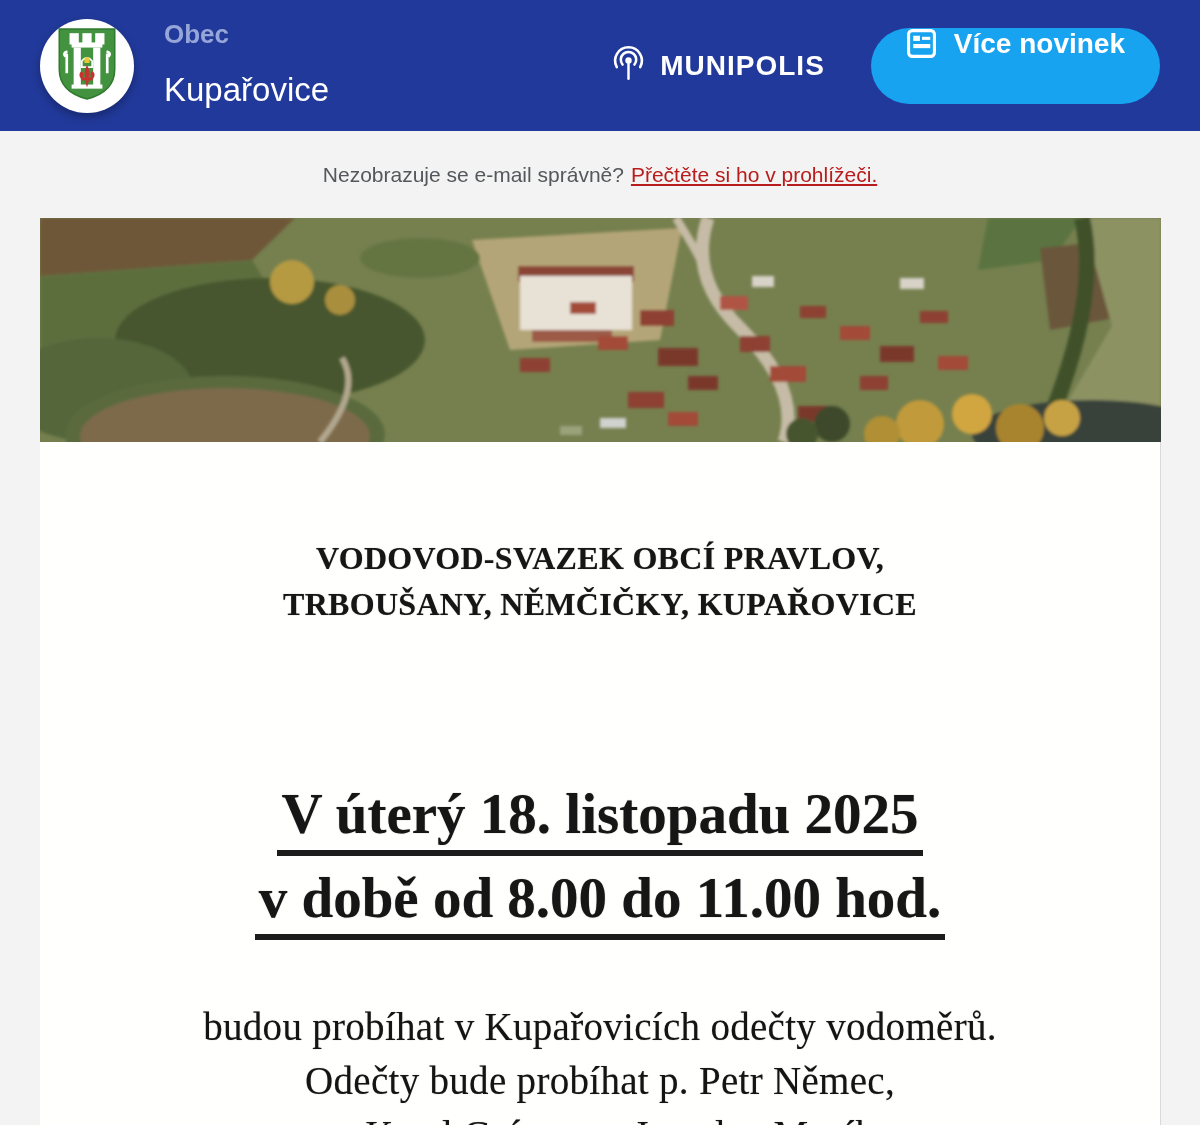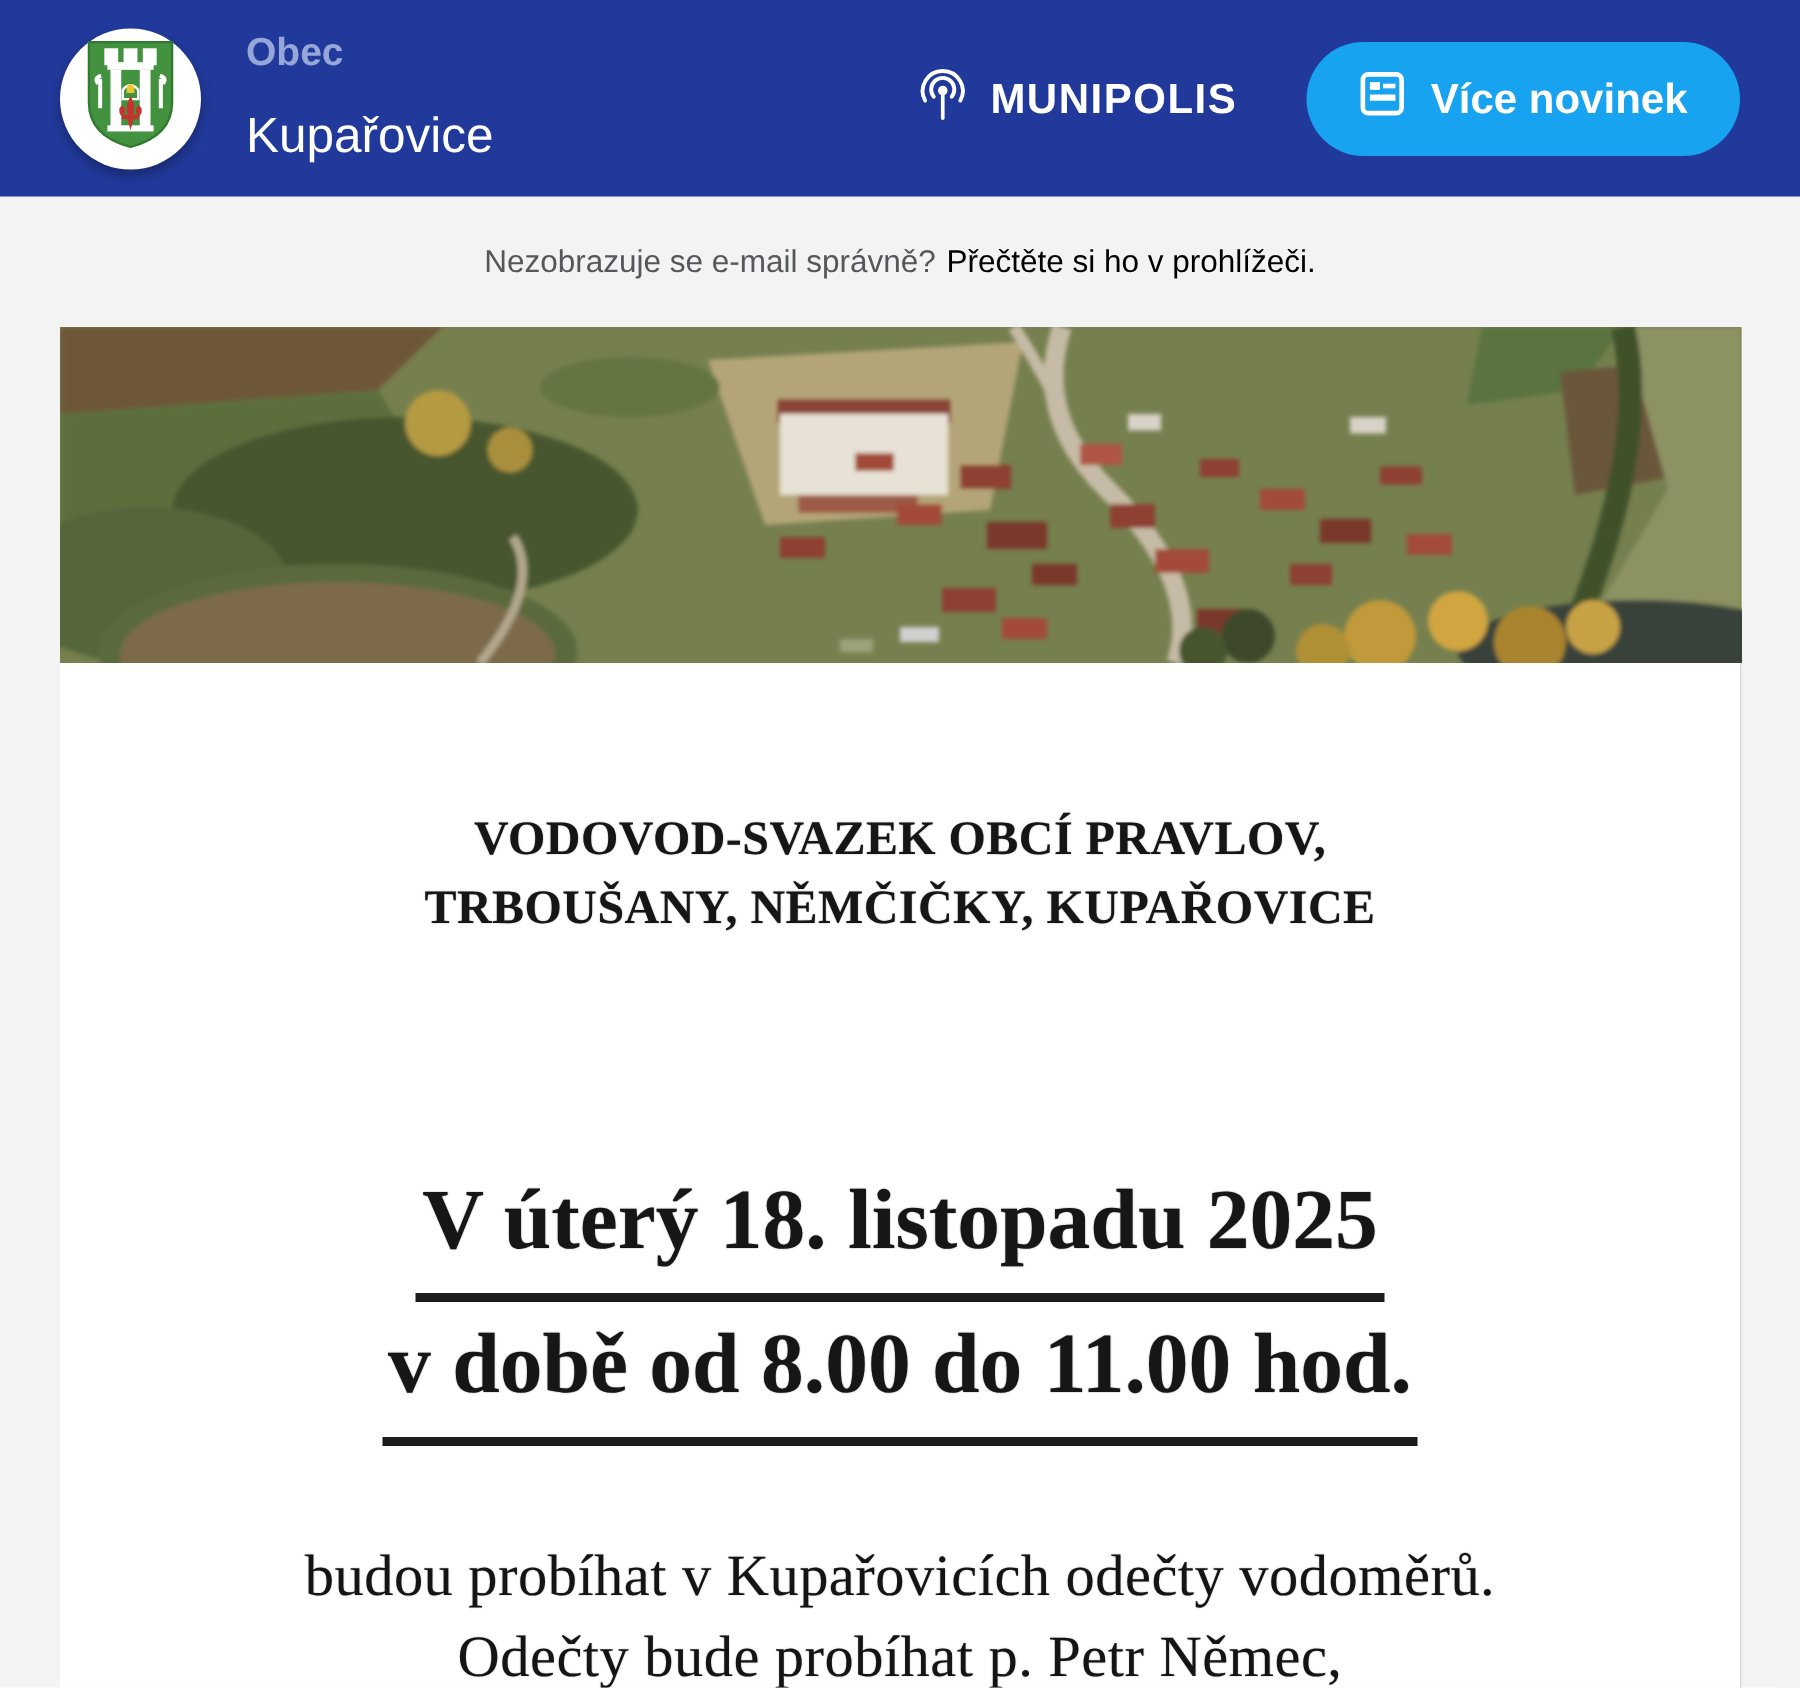--- a/index.html
+++ b/index.html
@@ -33,35 +33,35 @@
   .munipolis .brand-text {
     color: #fff; font-size: 28px; font-weight: 700; letter-spacing: 1px;
   }
 
   .more-news {
     margin-left: 46px;
     height: 76px;
     background: #17a3f0;
     border: none;
     border-radius: 38px;
-    display: flex; align-items: center; gap: 17px;
+    display: flex; gap: 17px;
     padding: 0 35px;
     color: #fff; font-size: 28px; font-weight: 700;
     font-family: "Liberation Sans", sans-serif;
     cursor: pointer;
     text-decoration: none;
   }
 
   
   .view-bar {
     height: 87px;
     display: flex; align-items: center; justify-content: center;
     font-size: 21px; color: #54575b; gap: 7px;
   }
-  .view-bar a { color: #000000; cursor: pointer; }
+  .view-bar a { color: #b91c1c; text-decoration: underline; cursor: pointer; }
 
   
   .card {
     width: 1121px;
     margin-left: 40px;
     background: #fffffe;
     border-right: 1px solid #d8d9da;
     min-height: 910px;
   }
   .hero { width: 1121px; height: 224px; display: block; }
@@ -79,21 +79,21 @@
   }
   .doc-date {
     margin-top: 145px;
     font-size: 57px; font-weight: 700; line-height: 84px;
     text-shadow: 0 0 1px rgba(10,10,10,.5);
   }
   .doc-date .u {
     display: inline-block;
     line-height: 64px;
     border-bottom: 6px solid #1c1c1c;
-    padding: 0 4px 16px 4px;
+    padding: 0 4px 4px 4px;
   }
   .doc-body {
     margin-top: 60px;
     font-size: 39px; font-weight: 400; line-height: 54px;
     letter-spacing: .3px;
     color: #141414;
     text-shadow: 0 0 1px rgba(20,20,20,.4);
   }
 </style>
 </head>

